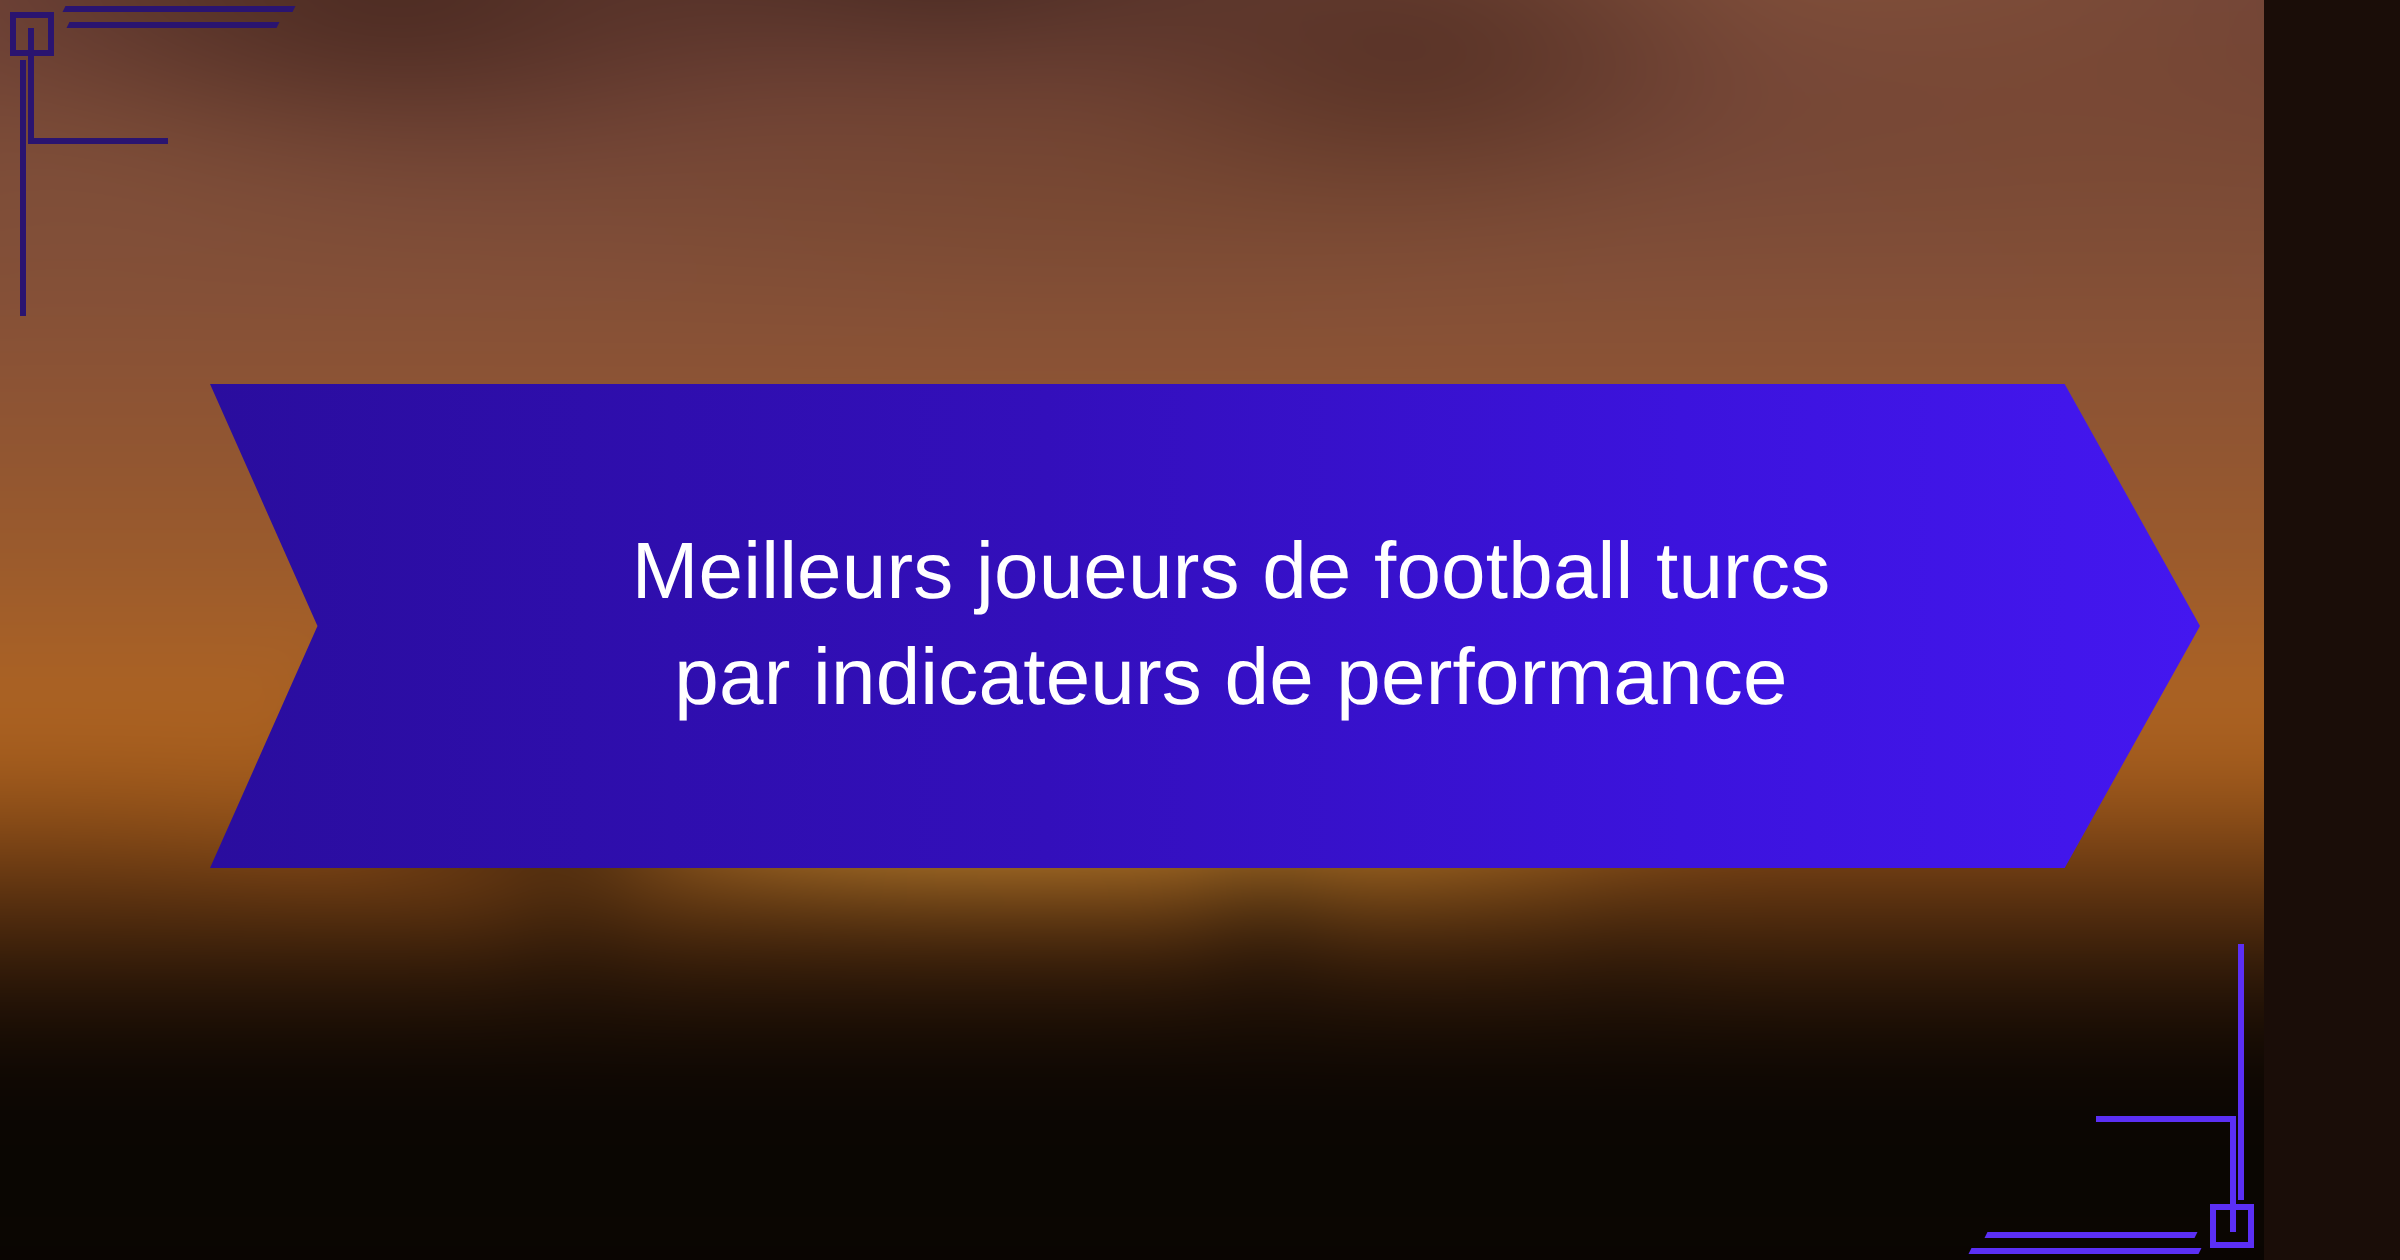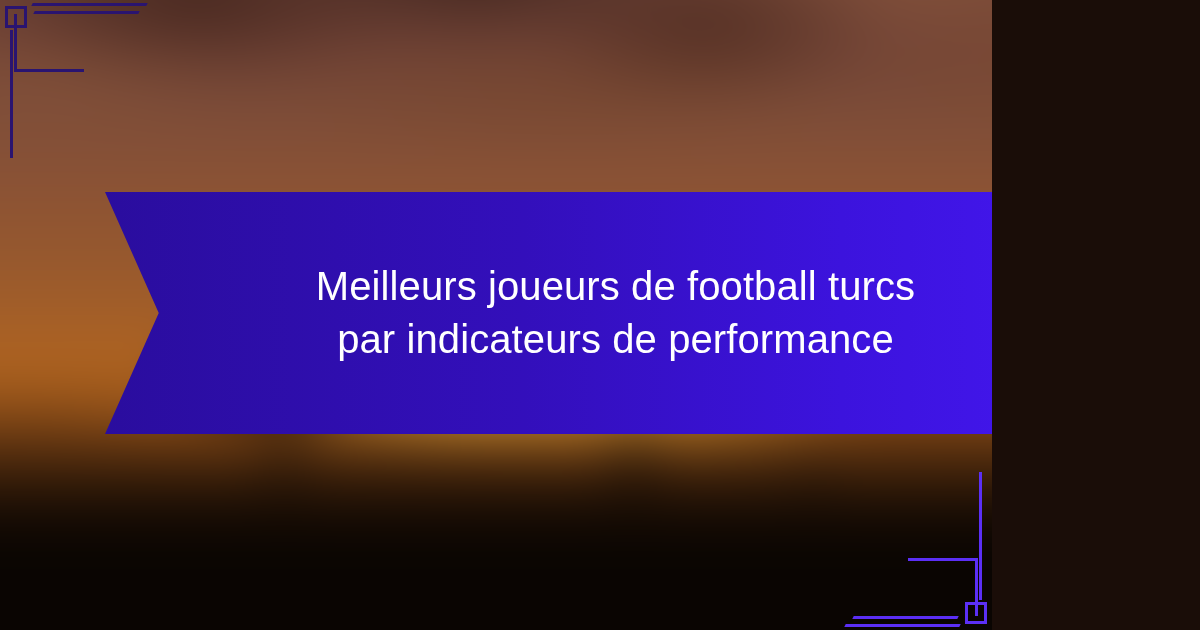--- a/index.html
+++ b/index.html
@@ -6,21 +6,21 @@
   * { margin:0; padding:0; box-sizing:border-box; }
   html, body {
     width:1200px; height:630px;
     overflow:hidden;
     background:#1a0d08;
     font-family:"Liberation Sans", sans-serif;
   }
 
   .stage {
     position:relative;
-    width:992px; height:630px;
+    width:1132px; height:630px;
     overflow:hidden;
   }
 
   
   .bg-wrap {
     position:absolute; inset:0;
     overflow:hidden;
   }
   .bg-layer {
     position:absolute;

